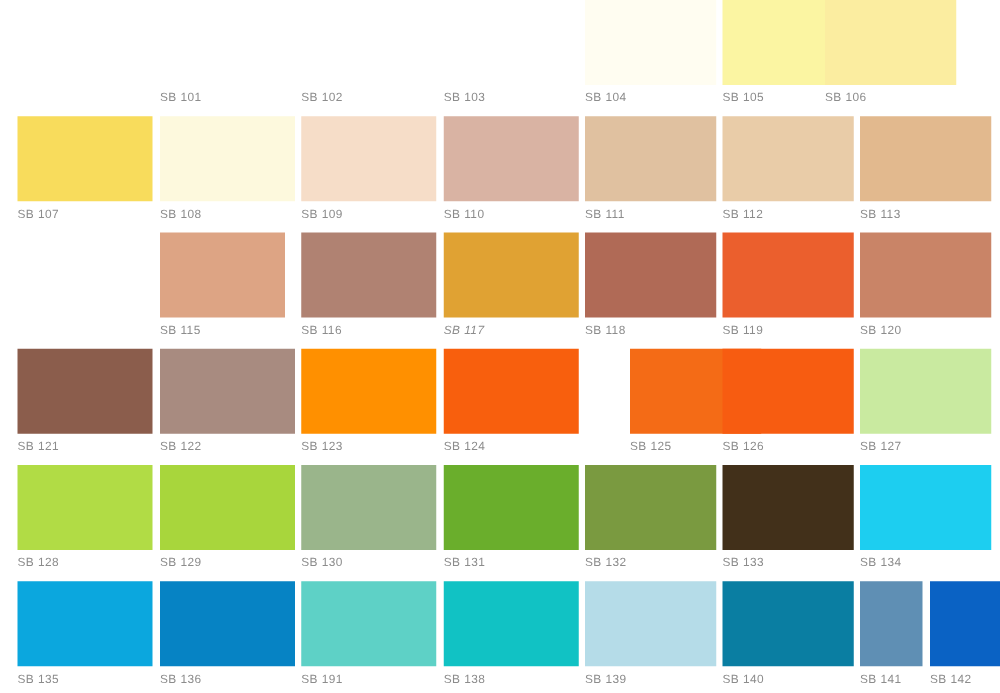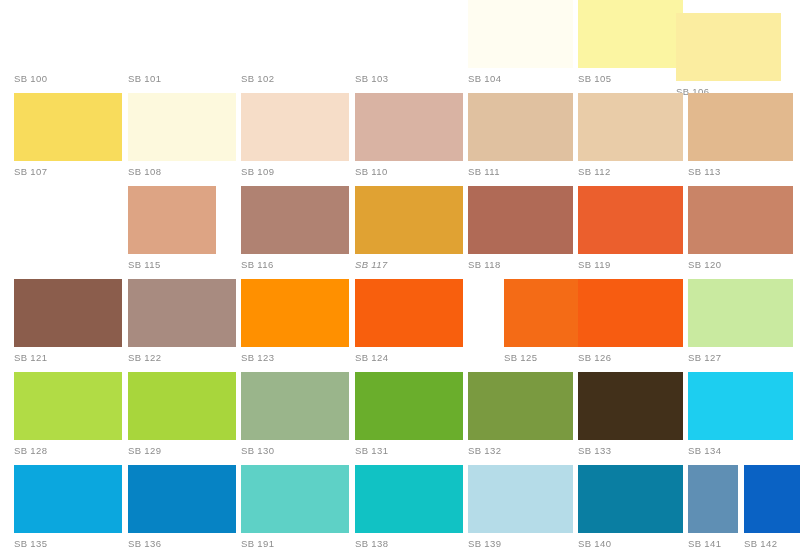--- a/index.html
+++ b/index.html
@@ -47,45 +47,41 @@
     color: #8c8c8c;
     white-space: nowrap;
     line-height: 12px;
   }
 </style>
 </head>
 <body>
 
 <div id="palette">
     <div class="swatch-row" style="top: 0px; height: 93px;">
-      <div class="swatch-cell" style="left: 14px; width: 108px; height: 93px;">
-        <div class="swatch-chip" title="#ffffff" style="height: 68px; background: rgb(255, 255, 255);"></div>
-        <div class="swatch-label" style="top: 73px;">SB 100</div>
-      </div>
       <div class="swatch-cell" style="left: 128px; width: 108px; height: 93px;">
         <div class="swatch-chip" title="#ffffff" style="height: 68px; background: rgb(255, 255, 255);"></div>
         <div class="swatch-label" style="top: 73px;">SB 101</div>
       </div>
       <div class="swatch-cell" style="left: 241px; width: 108px; height: 93px;">
         <div class="swatch-chip" title="#ffffff" style="height: 68px; background: rgb(255, 255, 255);"></div>
         <div class="swatch-label" style="top: 73px;">SB 102</div>
       </div>
       <div class="swatch-cell" style="left: 355px; width: 108px; height: 93px;">
         <div class="swatch-chip" title="#ffffff" style="height: 68px; background: rgb(255, 255, 255);"></div>
         <div class="swatch-label" style="top: 73px;">SB 103</div>
       </div>
       <div class="swatch-cell" style="left: 468px; width: 105px; height: 93px;">
         <div class="swatch-chip" title="#fffdf1" style="height: 68px; background: rgb(255, 253, 241);"></div>
         <div class="swatch-label" style="top: 73px;">SB 104</div>
       </div>
       <div class="swatch-cell" style="left: 578px; width: 105px; height: 93px;">
         <div class="swatch-chip" title="#fbf5a2" style="height: 68px; background: rgb(251, 245, 162);"></div>
         <div class="swatch-label" style="top: 73px;">SB 105</div>
       </div>
-      <div class="swatch-cell" style="left: 676px; width: 105px; height: 93px; margin-top: 13px;">
+      <div class="swatch-cell" style="left: 660px; width: 105px; height: 93px;">
         <div class="swatch-chip" title="#fbeda0" style="height: 68px; background: rgb(251, 237, 160);"></div>
         <div class="swatch-label" style="top: 73px;">SB 106</div>
       </div>
     </div>
     <div class="swatch-row" style="top: 93px; height: 93px;">
       <div class="swatch-cell" style="left: 14px; width: 108px; height: 93px;">
         <div class="swatch-chip" title="#f8dc5c" style="height: 68px; background: rgb(248, 220, 92);"></div>
         <div class="swatch-label" style="top: 73px;">SB 107</div>
       </div>
       <div class="swatch-cell" style="left: 128px; width: 108px; height: 93px;">
@@ -107,21 +103,21 @@
       <div class="swatch-cell" style="left: 578px; width: 105px; height: 93px;">
         <div class="swatch-chip" title="#e9cca8" style="height: 68px; background: rgb(233, 204, 168);"></div>
         <div class="swatch-label" style="top: 73px;">SB 112</div>
       </div>
       <div class="swatch-cell" style="left: 688px; width: 105px; height: 93px;">
         <div class="swatch-chip" title="#e2b98e" style="height: 68px; background: rgb(226, 185, 142);"></div>
         <div class="swatch-label" style="top: 73px;">SB 113</div>
       </div>
     </div>
     <div class="swatch-row" style="top: 186px; height: 93px;">
-      <div class="swatch-cell" style="left: 128px; width: 88px; height: 93px;">
+      <div class="swatch-cell" style="left: 128px; width: 100px; height: 93px;">
         <div class="swatch-chip" title="#dda484" style="height: 68px; background: rgb(221, 164, 132);"></div>
         <div class="swatch-label" style="top: 73px;">SB 115</div>
       </div>
       <div class="swatch-cell" style="left: 241px; width: 108px; height: 93px;">
         <div class="swatch-chip" title="#b08272" style="height: 68px; background: rgb(176, 130, 114);"></div>
         <div class="swatch-label" style="top: 73px;">SB 116</div>
       </div>
       <div class="swatch-cell" style="left: 355px; width: 108px; height: 93px;">
         <div class="swatch-chip" title="#e0a233" style="height: 68px; background: rgb(224, 162, 51);"></div>
         <div class="swatch-label" style="top: 73px; font-style: italic;">SB 117</div>

